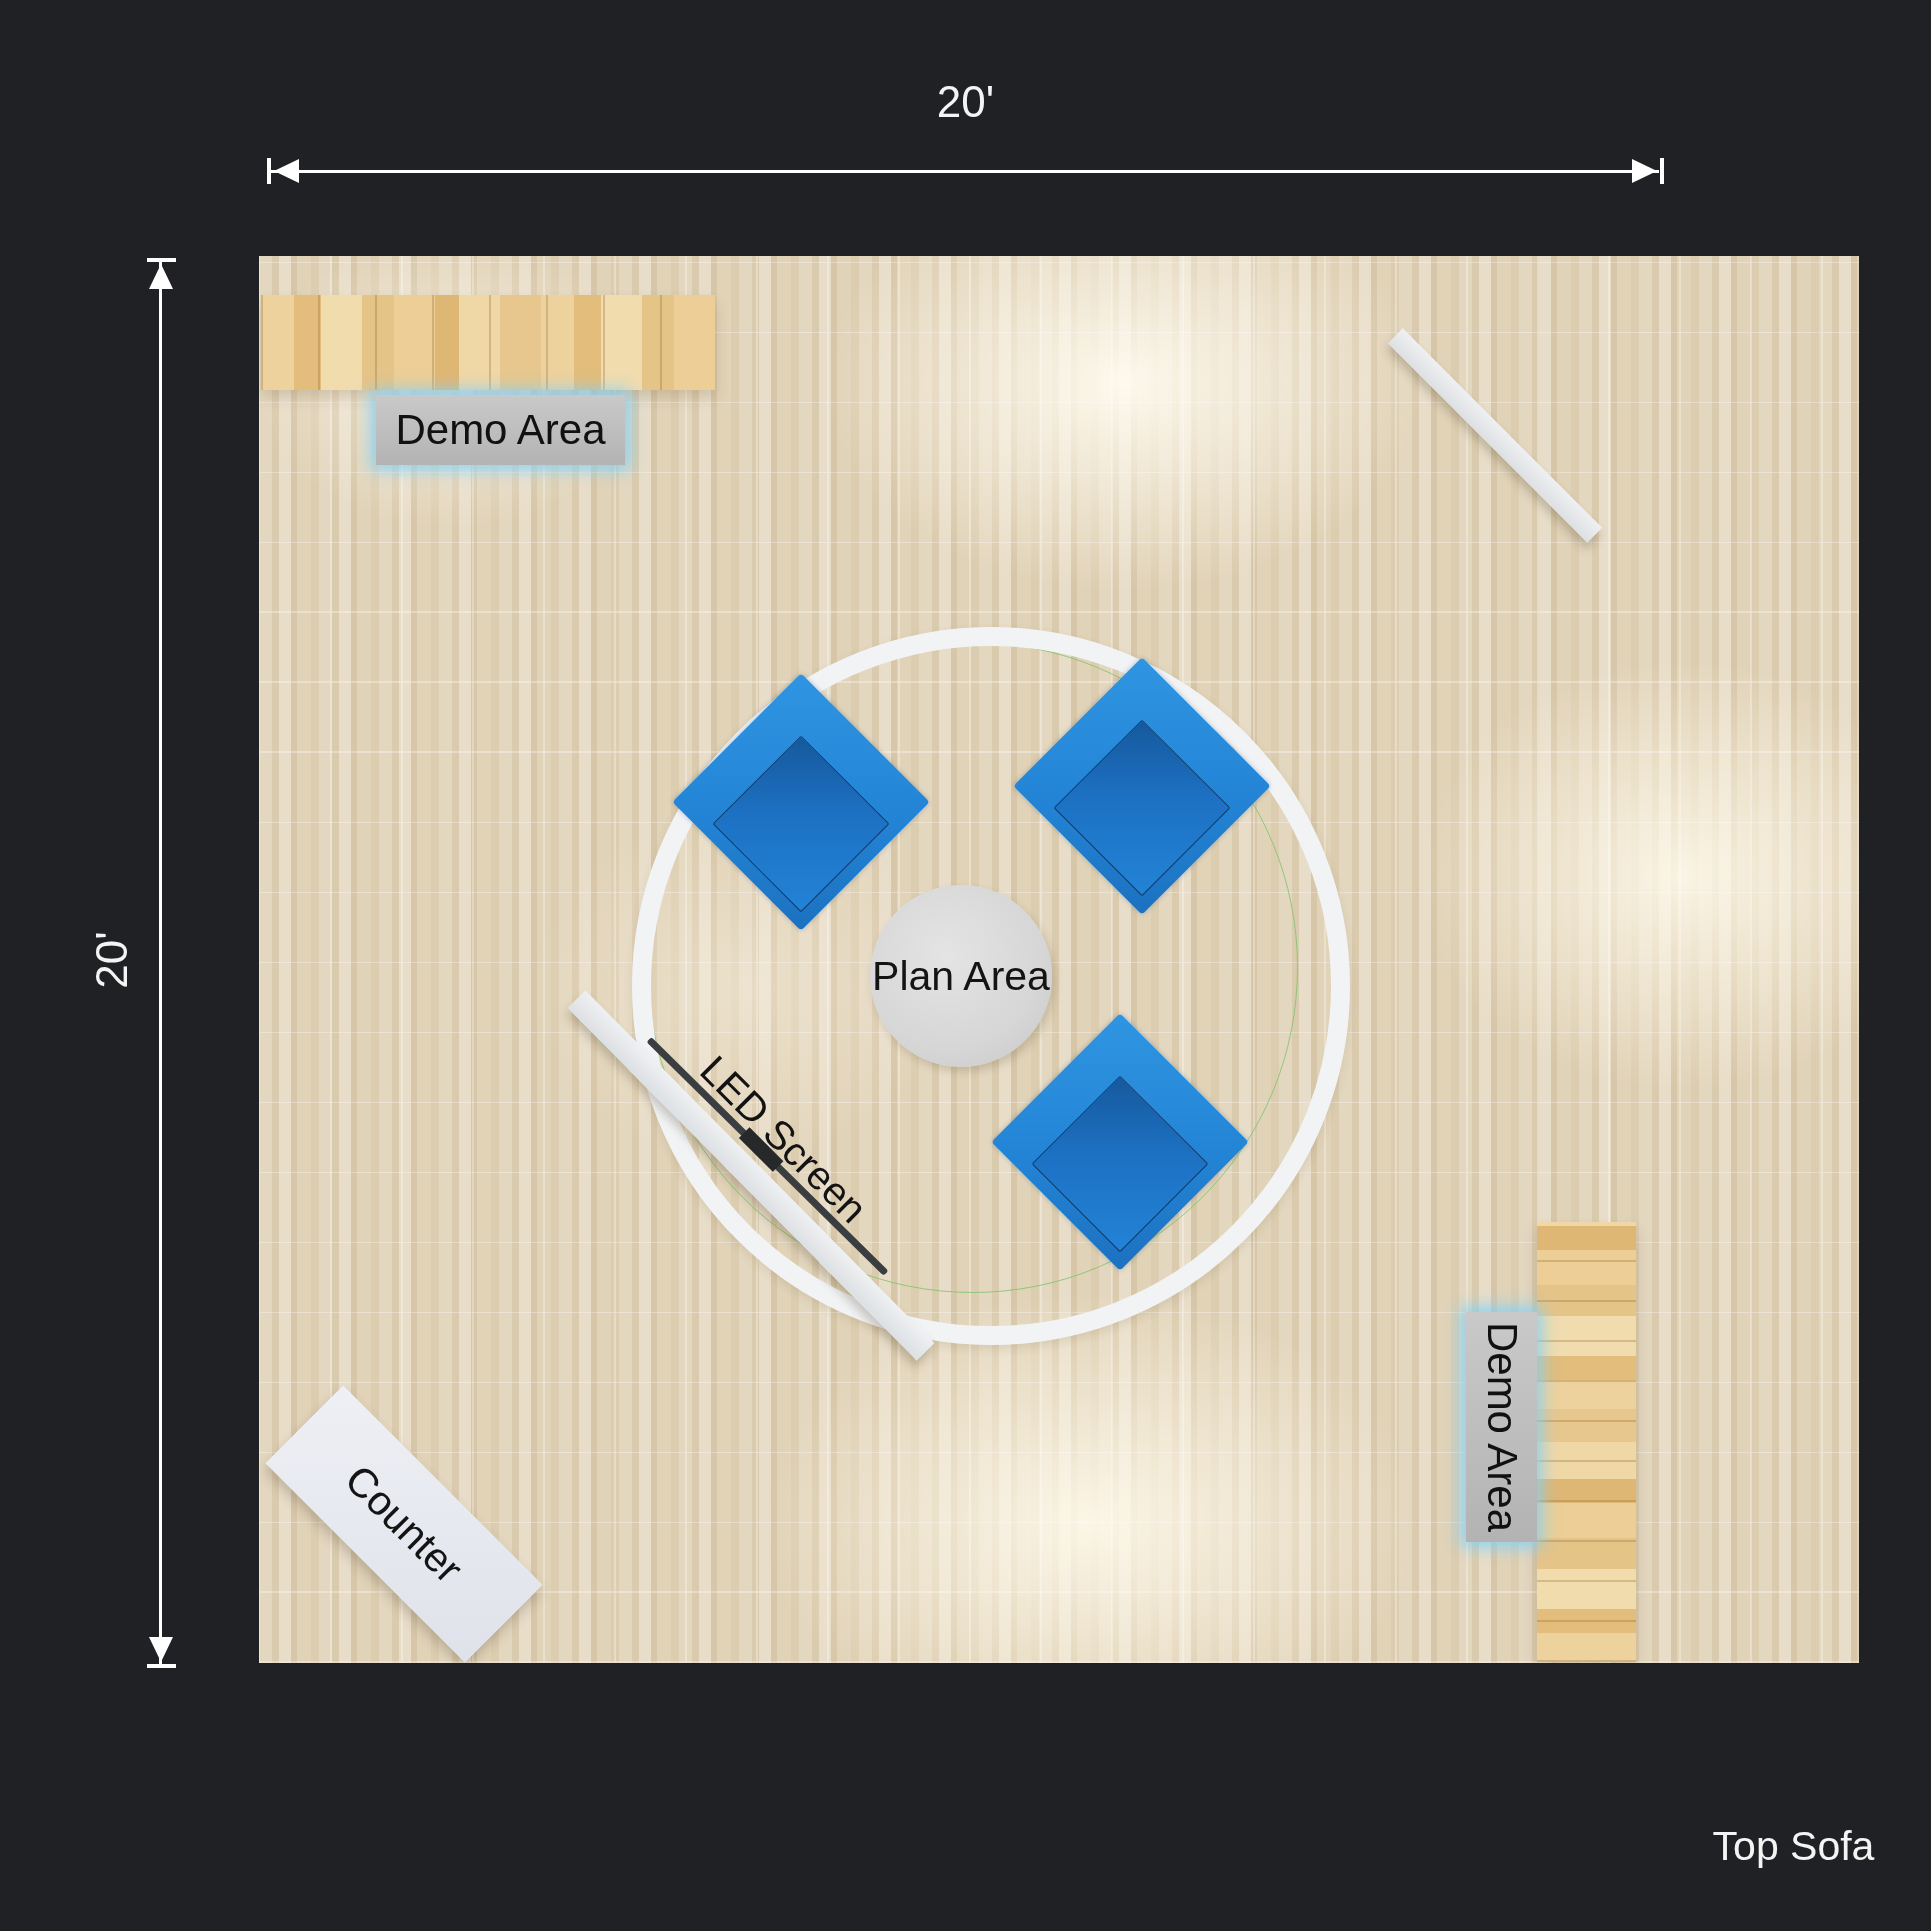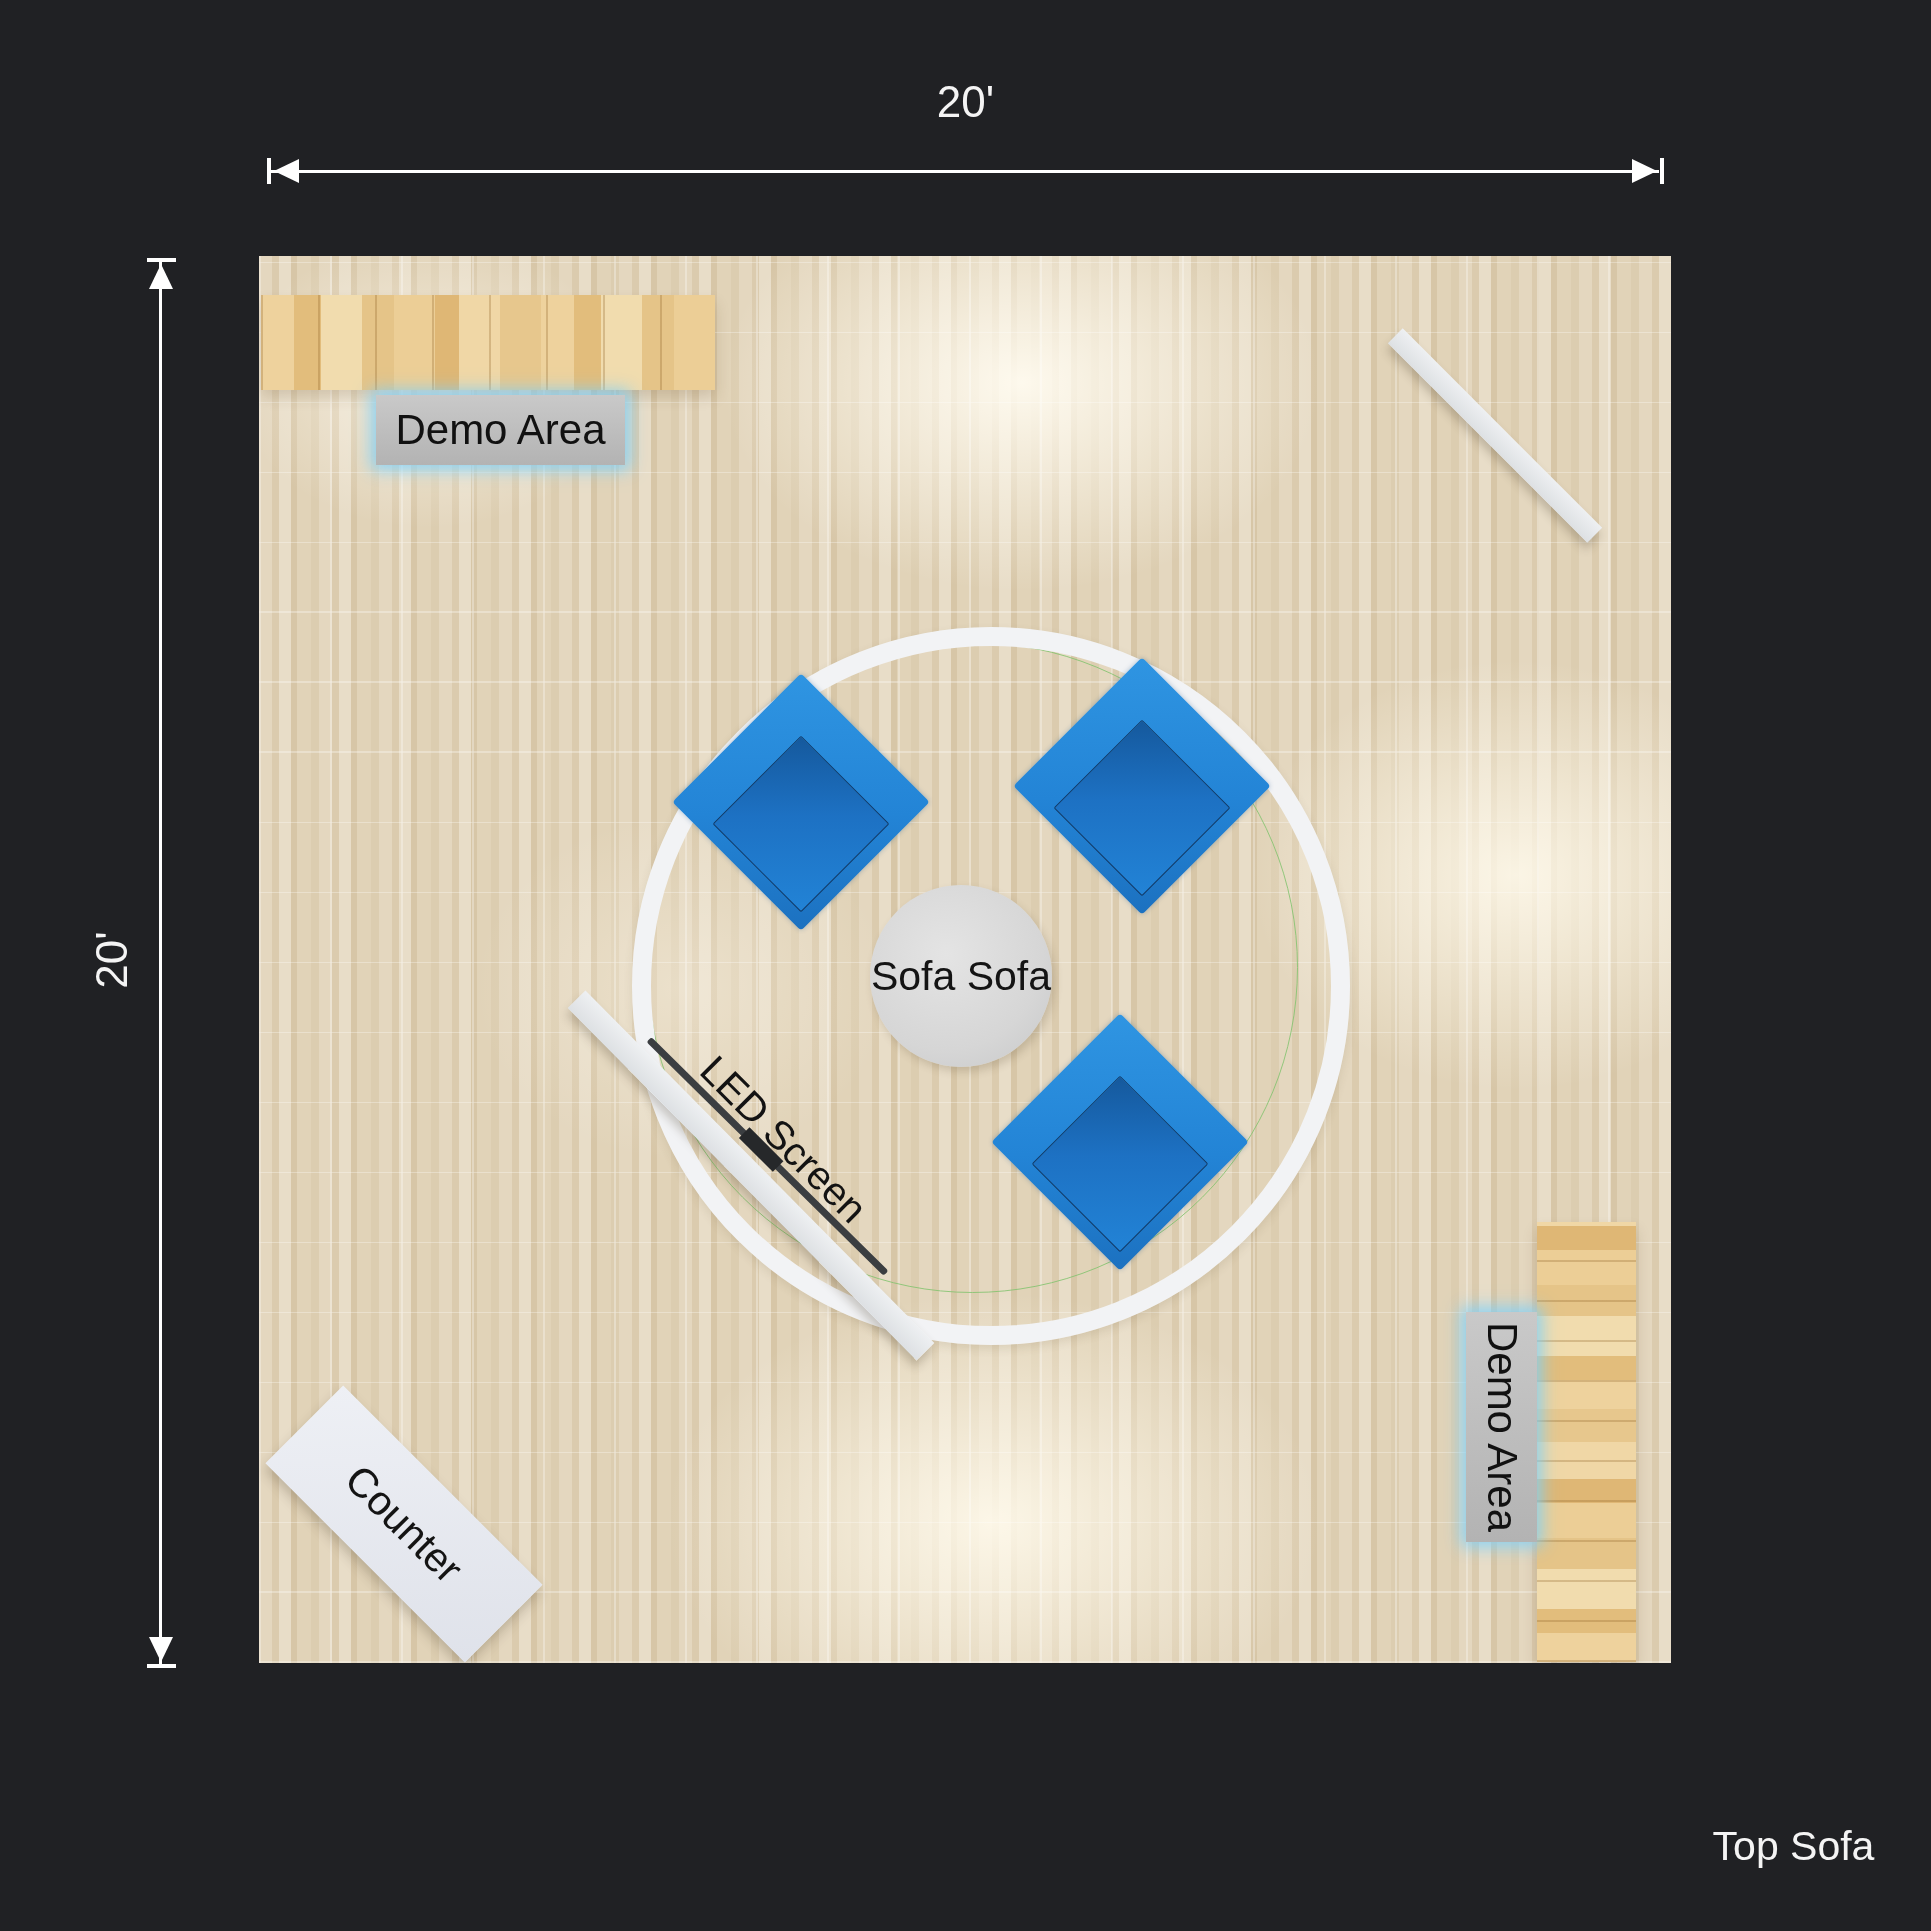--- a/index.html
+++ b/index.html
@@ -14,21 +14,21 @@
   .arrow{position:absolute;width:0;height:0;}
   .arrow.left {border-top:12.6px solid transparent;border-bottom:12.6px solid transparent;border-right:25px solid #fff;}
   .arrow.right{border-top:12.6px solid transparent;border-bottom:12.6px solid transparent;border-left:25px solid #fff;}
   .arrow.up   {border-left:12.6px solid transparent;border-right:12.6px solid transparent;border-bottom:25px solid #fff;}
   .arrow.down {border-left:12.6px solid transparent;border-right:12.6px solid transparent;border-top:25px solid #fff;}
   .dim-label{position:absolute;color:#f4f4f4;font-size:44px;text-align:center;}
   .plan-title{position:absolute;left:1697px;top:1823px;width:193px;text-align:center;color:#f4f4f4;font-size:41px;}
 
   
   .floor{
-    position:absolute;left:259px;top:256px;width:1412px;height:1407px;
+    position:absolute;left:259px;top:256px;width:1600px;height:1407px;
     background:
       radial-gradient(ellipse 415px 290px at 54% 9%,  rgba(255,251,240,.95), rgba(255,251,240,0) 72%),
       radial-gradient(ellipse 367px 299px at 89% 44%, rgba(255,250,236,.85), rgba(255,250,236,0) 72%),
       radial-gradient(ellipse 454px 319px at 52% 90%, rgba(255,250,236,.9),  rgba(255,250,236,0) 72%),
       radial-gradient(ellipse 270px 203px at 12% 9%,  rgba(255,251,242,.6),  rgba(255,251,242,0) 72%),
       radial-gradient(ellipse 290px 241px at 30% 52%, rgba(255,250,240,.35), rgba(255,250,240,0) 72%),
       repeating-linear-gradient(90deg,
         #e4d7bf 0px, #e4d7bf 12.6px, #dbcbae 12.6px, #dbcbae 20px,
         #e8ddc8 20px, #e8ddc8 32px, #d7c6a7 32px, #d7c6a7 38px,
         #e1d3b8 38px, #e1d3b8 52px, #dccdb0 52px, #dccdb0 60px),
@@ -177,21 +177,21 @@
       <div class="seat"></div>
     </div>
   <div class="sofa tr">
       <div class="seat"></div>
     </div>
   <div class="sofa br">
       <div class="seat"></div>
     </div>
 
   <div class="coffee-table"></div>
-  <div class="sofa-area-label">Sofa Sofa</div>
+  <div class="sofa-area-label">Plan Area</div>
 
   <div class="plank led"></div>
   <div class="led-line"></div>
   <div class="led-thick"></div>
   <div class="led-text">LED Screen</div>
 
   <div class="counter">
     <span>Counter</span>
   </div>
 

